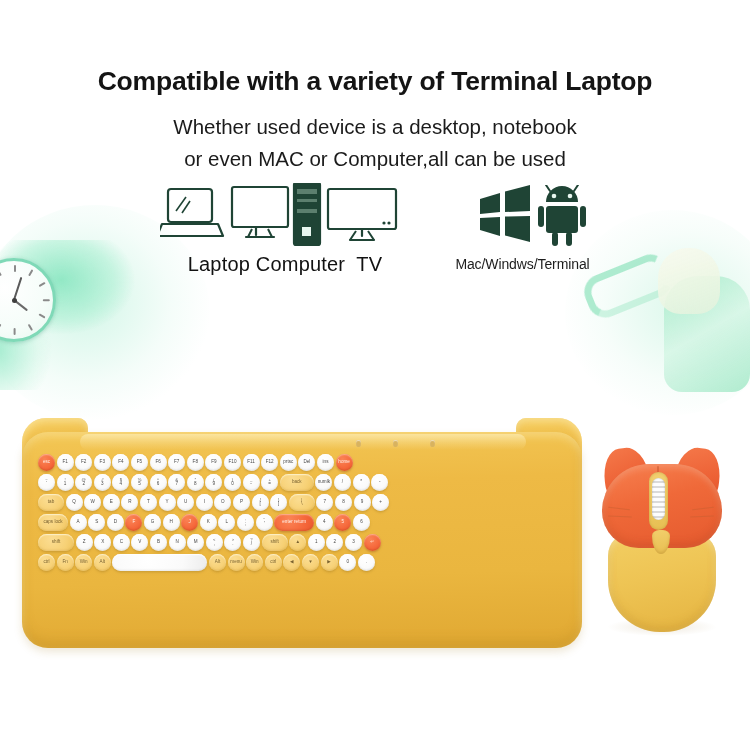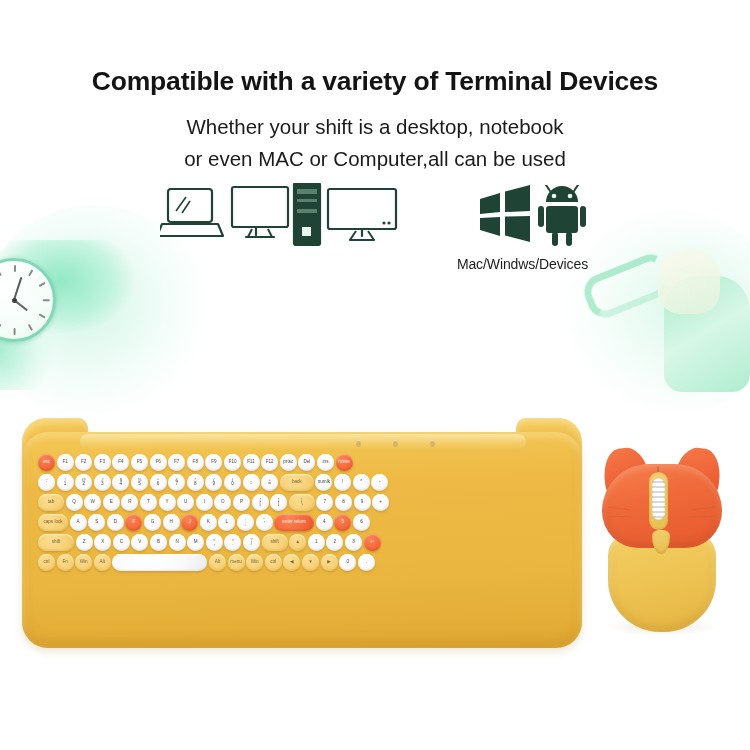--- a/index.html
+++ b/index.html
@@ -141,22 +141,22 @@
     </div>
   </div>
 
   <div class="bottle-glow"></div>
   <div class="bottle">
     <div class="bottle-handle"></div>
     <div class="bottle-body"></div>
     <div class="bottle-nipple"></div>
   </div>
 
-  <div class="headline">Compatible with a variety of Terminal Devices</div>
-  <div class="subline sub1">Whether your shift is a desktop, notebook</div>
+  <div class="headline">Compatible with a variety of Terminal Laptop</div>
+  <div class="subline sub1">Whether used device is a desktop, notebook</div>
   <div class="subline sub2">or even MAC or Computer,all can be used</div>
 
   <div class="icon-row">
     <svg width="240" height="66" viewBox="0 0 240 66" fill="none" stroke="#1f4435" stroke-width="2.2">
 
       <g>
         <rect x="8" y="6" width="44" height="33" rx="3"></rect>
         <path d="M2 41 h56 l5 12 h-66 z" stroke-linejoin="round"></path>
         <line x1="16" y1="28" x2="26" y2="14" stroke-width="1.6"></line>
         <line x1="22" y1="30" x2="30" y2="18" stroke-width="1.6"></line>
@@ -201,21 +201,22 @@
         <circle cx="92" cy="11" r="2.3" fill="#e8f6ef"></circle>
         <rect x="68" y="21" width="32" height="27" rx="3"></rect>
         <rect x="60" y="21" width="6" height="21" rx="3"></rect>
         <rect x="102" y="21" width="6" height="21" rx="3"></rect>
         <rect x="74" y="47" width="6" height="14" rx="3"></rect>
         <rect x="88" y="47" width="6" height="14" rx="3"></rect>
       </g>
     </svg>
   </div>
 
-  <div class="label-os">Mac/Windws/Devices</div>
+  <div class="label-devices">Laptop Computer  TV</div>
+  <div class="label-os">Mac/Windws/Terminal</div>
 
   <div class="kb-shadow"></div>
   <div id="keyboard">
     <div class="kb-ear left"></div>
     <div class="kb-ear right"></div>
     <div class="kb-body"></div>
     <div class="kb-top-sheen"></div>
     <div class="led" style="left:334px;top:22px"></div>
     <div class="led" style="left:371px;top:22px"></div>
     <div class="led" style="left:408px;top:22px"></div>

